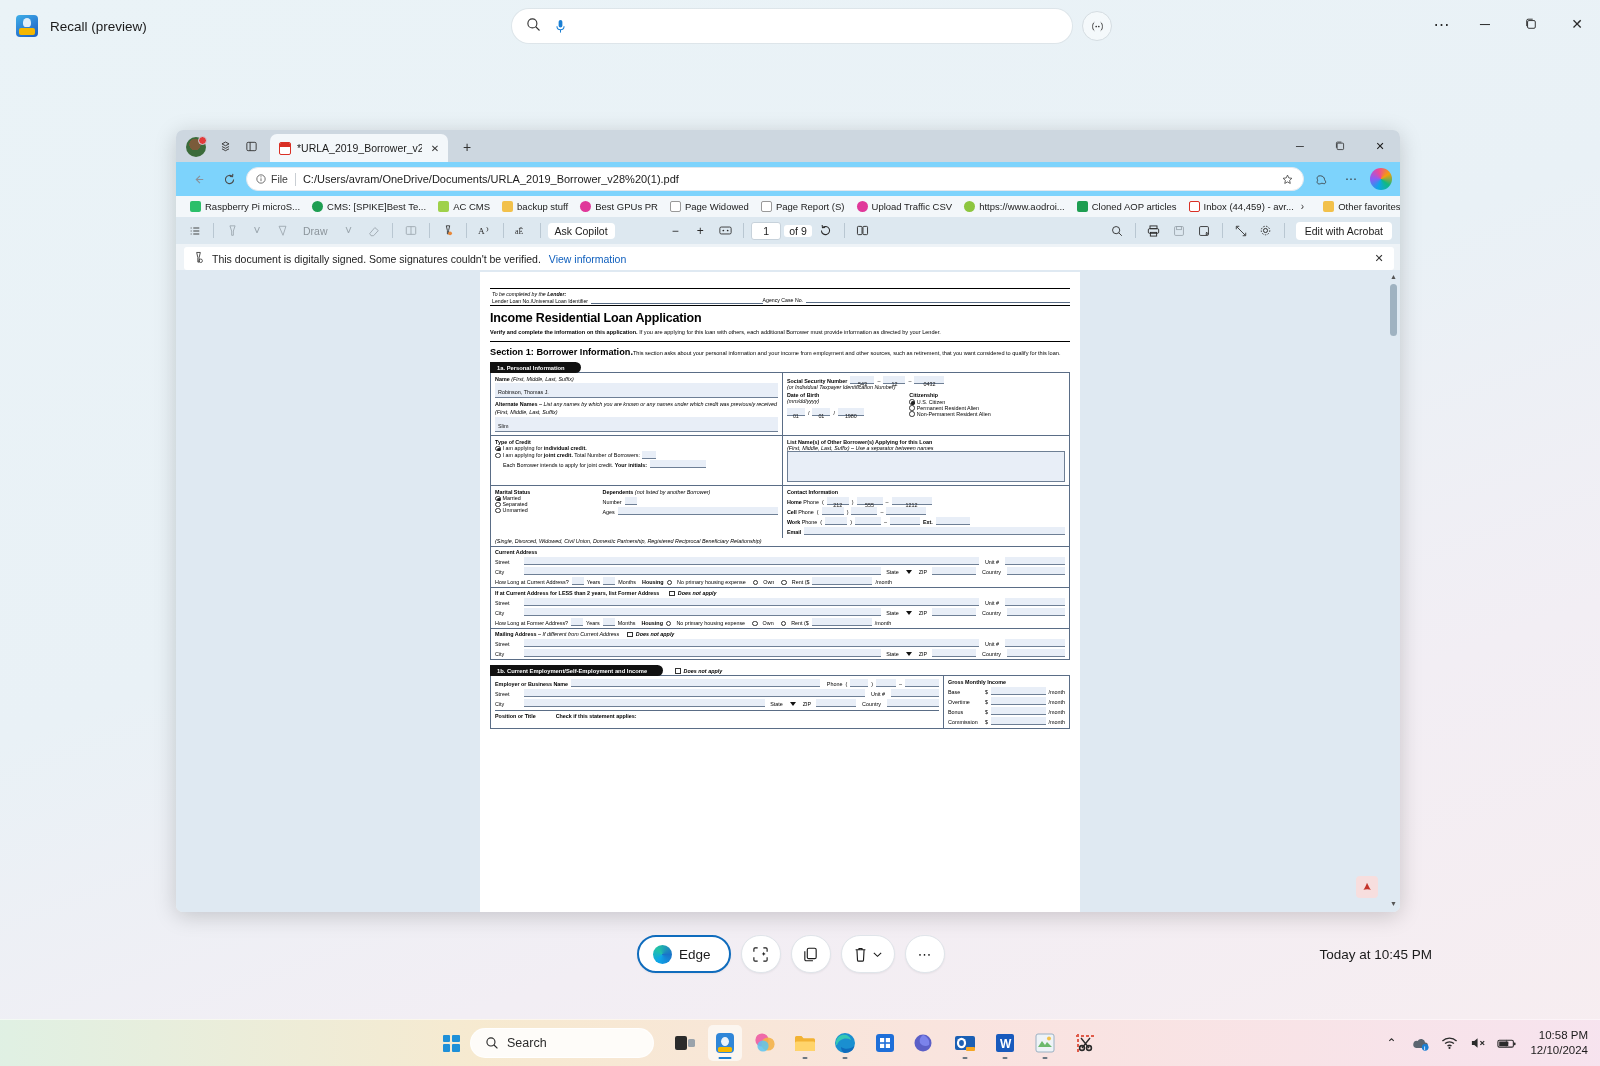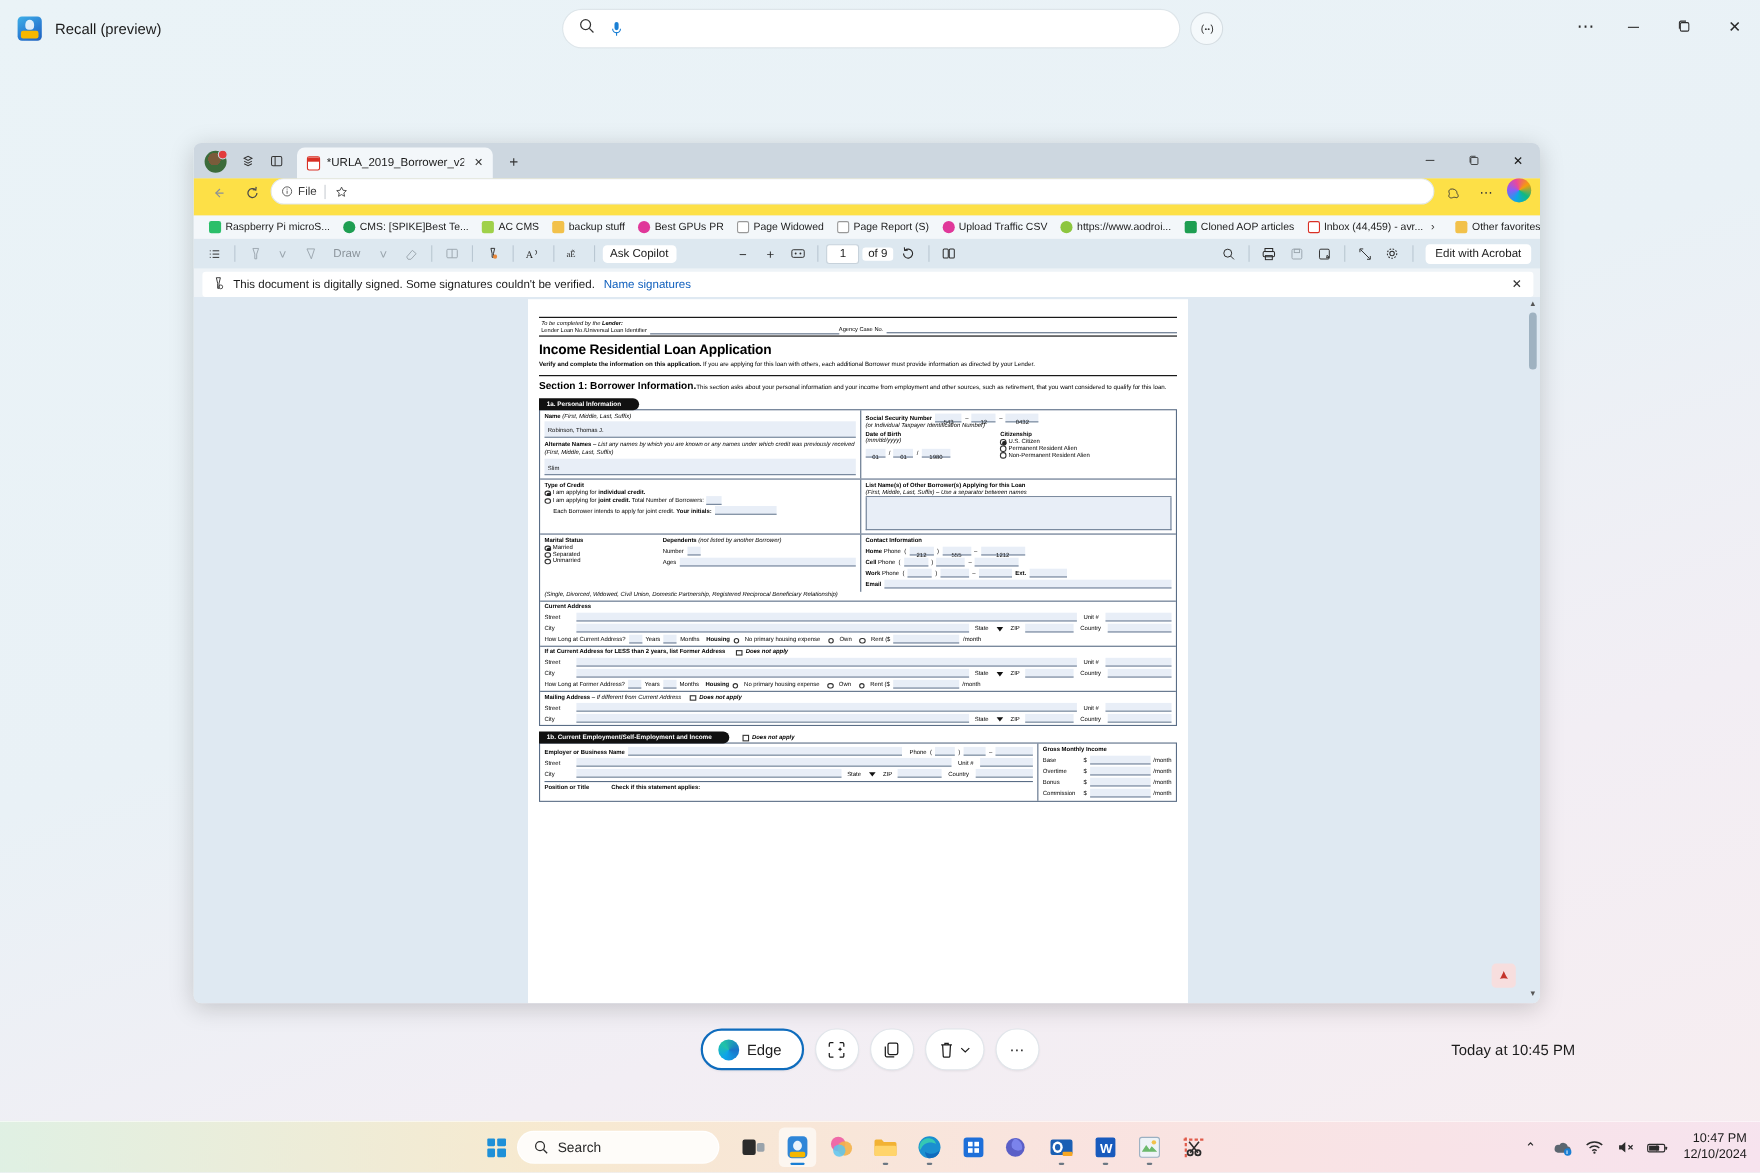--- a/index.html
+++ b/index.html
@@ -147,21 +147,21 @@
     flex: 1; white-space: nowrap; overflow: hidden;
     font-size: 10.5px; color: #1b1b1b;
   }
   #edge-tab .tab-close { flex:0 0 auto; width:14px;height:14px;display:flex;align-items:center;justify-content:center;font-size:10px;color:#333;}
   #edge-newtab { width:22px;height:24px;margin:0 0 3px 8px;display:flex;align-items:center;justify-content:center;font-size:14px;color:#333;}
   #edge-win-controls { position:absolute; right:0; top:0; height:32px; display:flex; }
   .ewc { width:40px;height:32px;display:flex;align-items:center;justify-content:center;font-size:11px;color:#1b1b1b;}
 
   
   #edge-addrbar {
-    height: 34px; background: #fde047; display: flex; gap: 4px;
+    height: 34px; background: #7dd3fc; display: flex; align-items: center; gap: 4px;
     padding: 0 8px 0 10px;
   }
   .nav-ic { width:26px;height:26px;display:flex;align-items:center;justify-content:center;color:#4a4a4a;font-size:13px;flex:0 0 auto;}
   #edge-omnibox {
     flex: 1; height: 24px; background: #ffffff; border-radius: 13px;
     display: flex; align-items: center; padding: 0 8px 0 9px; gap: 7px;
     border: 1px solid #e2e8ee;
   }
   #omni-file-label { font-size: 10.5px; color: #3a3a3a; display:flex; align-items:center; gap:5px;}
   #omni-sep { width:1px; height:13px; background:#c9ced3; }
@@ -410,20 +410,21 @@
       <div id="edge-omnibox">
         <span id="omni-file-label">
           <svg width="10" height="10" viewBox="0 0 12 12">
               <circle cx="6" cy="6" r="5" fill="none" stroke="#555" stroke-width="1"></circle>
               <line x1="6" y1="5.2" x2="6" y2="8.6" stroke="#555" stroke-width="1"></line>
               <circle cx="6" cy="3.4" r=".65" fill="#555"></circle>
             </svg>
           <span>File</span>
         </span>
         <span id="omni-sep"></span>
+        <span id="omni-url">C:/Users/avram/OneDrive/Documents/URLA_2019_Borrower_v28%20(1).pdf</span>
         <span id="omni-star">
           <svg width="11" height="11" viewBox="0 0 12 12">
               <polygon points="6,1.2 7.45,4.3 10.8,4.7 8.3,7 9,10.3 6,8.6 3,10.3 3.7,7 1.2,4.7 4.55,4.3" fill="none" stroke="#444" stroke-width=".9"></polygon>
             </svg>
         </span>
       </div>
       <div class="addr-right-ic">
         <svg width="13" height="13" viewBox="0 0 14 14">
             <path d="M4 3.2c-1.6.6-2.1 2.3-1.4 3.6.5 1 .2 1.6-.2 2.3-.5 1 .2 2.3 1.5 2.6 1.6.4 2.4-.6 3.6-.6 1.4 0 2.4.9 3.4 0 .9-.8.6-2.3-.1-3 -.8-.8-.5-1.8-.9-2.7-.7-1.6-3.2-2.9-5.9-2.2z" fill="none" stroke="#3a3a3a" stroke-width=".9"></path>
           </svg>
@@ -620,21 +621,21 @@
     </div>
 
     <div id="sig-banner">
       <span>
         <svg width="11" height="13" viewBox="0 0 12 14">
             <path d="M4 1.5h4l-1.3 5.5v5H5.3v-5z" fill="none" stroke="#2b2b2b" stroke-width=".9"></path>
             <circle cx="8.4" cy="10.6" r="1.9" fill="none" stroke="#2b2b2b" stroke-width=".8"></circle>
           </svg>
       </span>
       <span>This document is digitally signed. Some signatures couldn't be verified.</span>
-      <span id="sig-link">Name signatures</span>
+      <span id="sig-link">View information</span>
       <span id="sig-close">✕</span>
     </div>
 
     <div id="pdf-viewer">
       <div id="pdf-page">
 
         <div class="doc">
 
           
           <div class="hdrbox" style="width:100%;">
@@ -1190,19 +1191,19 @@
       </div>
       <div class="tray-ic">
         <svg width="21" height="13" viewBox="0 0 22 13">
             <rect x="1" y="3" width="17" height="7.5" rx="1.6" fill="none" stroke="#2b2b2b" stroke-width="1.2"></rect>
             <rect x="2.4" y="4.3" width="10" height="5" fill="#2b2b2b"></rect>
             <rect x="18.6" y="5.3" width="1.8" height="3" rx=".7" fill="#2b2b2b"></rect>
             <path d="M11 2.2 8.2 7h2.3l-1 4 3.3-5.2h-2.4z" fill="#2b2b2b"></path>
           </svg>
       </div>
       <div id="tb-clock">
-        <div>10:47 PM</div>
+        <div>10:58 PM</div>
         <div>12/10/2024</div>
       </div>
     </div>
   </div>
 
 </div>
 
 </body></html>

